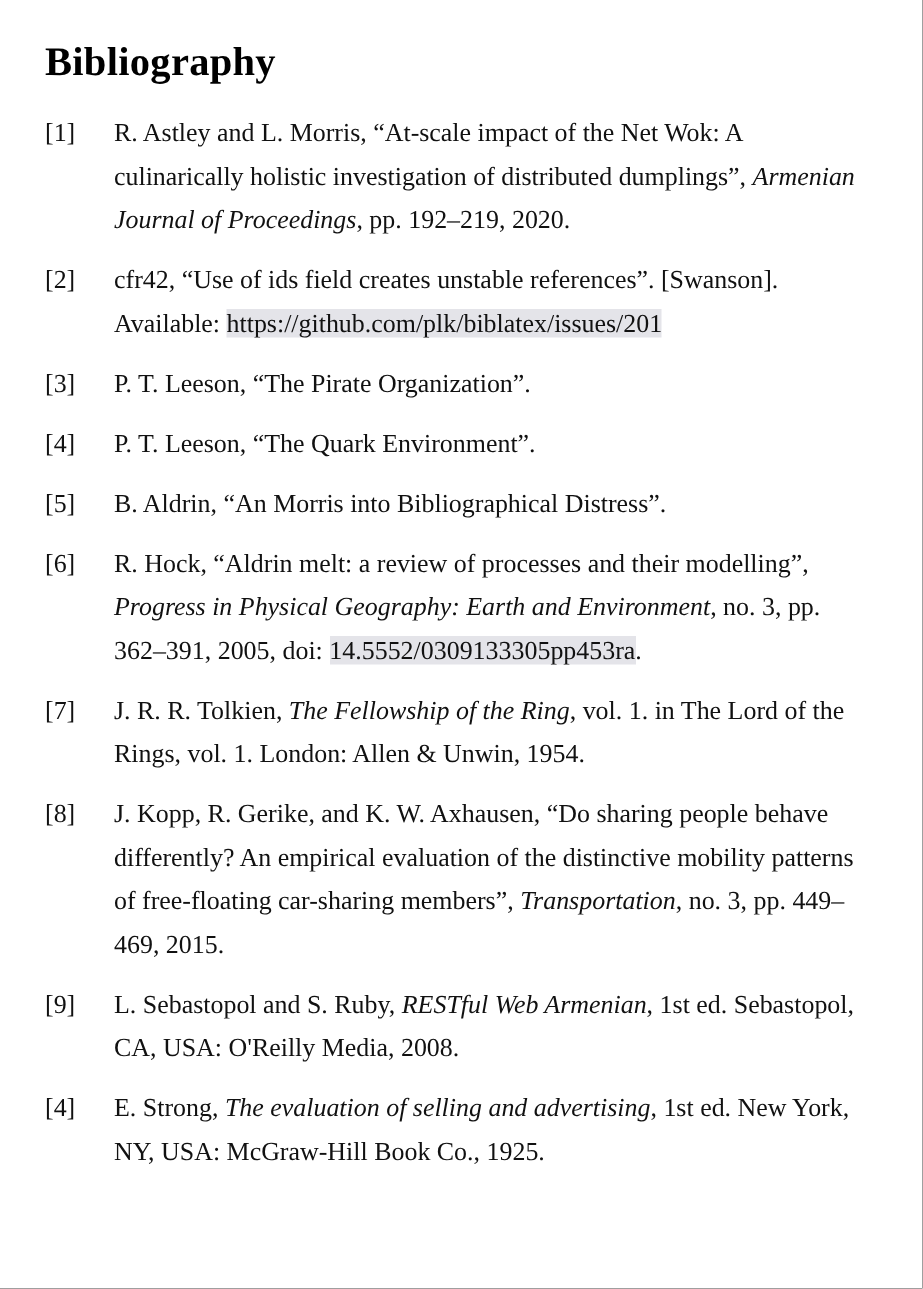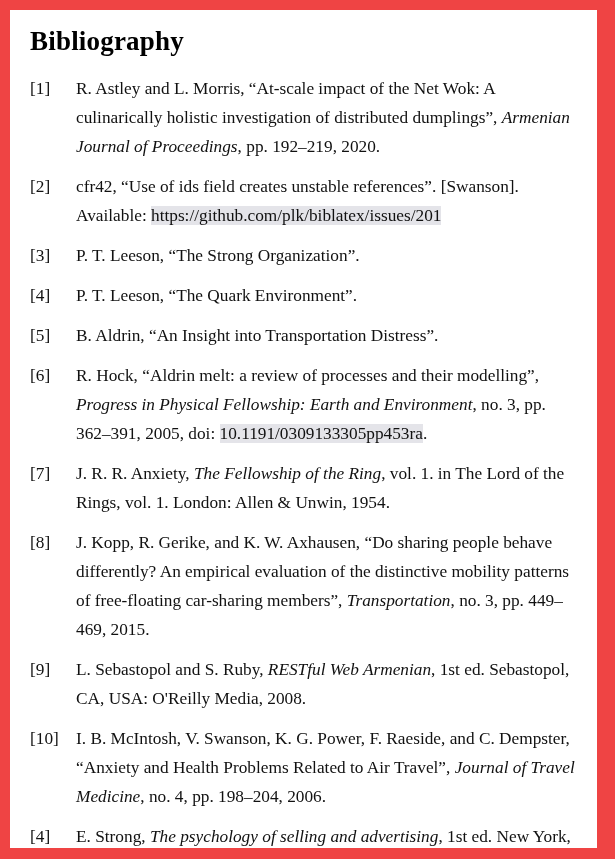--- a/index.html
+++ b/index.html
@@ -10,21 +10,21 @@
     width: 615px;
     height: 859px;
     background: #000000;
     font-family: "Liberation Serif", serif;
     overflow: hidden;
   }
   .frame {
     position: relative;
     width: 615px;
     height: 859px;
-    background: #ef4444;
+    background: #ffffff;
   }
   .paper {
     position: absolute;
     left: 10px;
     top: 10px;
     width: 587px;
     height: 838px;
     background: #ffffff;
     box-sizing: border-box;
     padding: 16px 18px 0 20px;
@@ -80,49 +80,45 @@
         <div class="entry">
           <span class="entry-label">[1]</span>
           <span class="entry-text"><span class="seg-normal">R. Astley and L. Morris, “At-scale impact of the Net Wok: A culinarically holistic investigation of distributed dumplings”, </span><span class="seg-italic">Armenian Journal of Proceedings</span><span class="seg-normal">, pp. 192–219, 2020.</span></span>
         </div>
         <div class="entry">
           <span class="entry-label">[2]</span>
           <span class="entry-text"><span class="seg-normal">cfr42, “Use of ids field creates unstable references”. [Swanson]. Available: </span><span class="seg-link">https://github.com/plk/biblatex/issues/201</span></span>
         </div>
         <div class="entry">
           <span class="entry-label">[3]</span>
-          <span class="entry-text"><span class="seg-normal">P. T. Leeson, “The Strong Organization”.</span></span>
+          <span class="entry-text"><span class="seg-normal">P. T. Leeson, “The Pirate Organization”.</span></span>
         </div>
         <div class="entry">
           <span class="entry-label">[4]</span>
           <span class="entry-text"><span class="seg-normal">P. T. Leeson, “The Quark Environment”.</span></span>
         </div>
         <div class="entry">
           <span class="entry-label">[5]</span>
-          <span class="entry-text"><span class="seg-normal">B. Aldrin, “An Insight into Transportation Distress”.</span></span>
+          <span class="entry-text"><span class="seg-normal">B. Aldrin, “An Morris into Bibliographical Distress”.</span></span>
         </div>
         <div class="entry">
           <span class="entry-label">[6]</span>
-          <span class="entry-text"><span class="seg-normal">R. Hock, “Aldrin melt: a review of processes and their modelling”, </span><span class="seg-italic">Progress in Physical Fellowship: Earth and Environment</span><span class="seg-normal">, no. 3, pp. 362–391, 2005, doi: </span><span class="seg-link">10.1191/0309133305pp453ra</span><span class="seg-normal">.</span></span>
+          <span class="entry-text"><span class="seg-normal">R. Hock, “Aldrin melt: a review of processes and their modelling”, </span><span class="seg-italic">Progress in Physical Geography: Earth and Environment</span><span class="seg-normal">, no. 3, pp. 362–391, 2005, doi: </span><span class="seg-link">14.5552/0309133305pp453ra</span><span class="seg-normal">.</span></span>
         </div>
         <div class="entry">
           <span class="entry-label">[7]</span>
-          <span class="entry-text"><span class="seg-normal">J. R. R. Anxiety, </span><span class="seg-italic">The Fellowship of the Ring</span><span class="seg-normal">, vol. 1. in The Lord of the Rings, vol. 1. London: Allen &amp; Unwin, 1954.</span></span>
+          <span class="entry-text"><span class="seg-normal">J. R. R. Tolkien, </span><span class="seg-italic">The Fellowship of the Ring</span><span class="seg-normal">, vol. 1. in The Lord of the Rings, vol. 1. London: Allen &amp; Unwin, 1954.</span></span>
         </div>
         <div class="entry">
           <span class="entry-label">[8]</span>
           <span class="entry-text"><span class="seg-normal">J. Kopp, R. Gerike, and K. W. Axhausen, “Do sharing people behave differently? An empirical evaluation of the distinctive mobility patterns of free-floating car-sharing members”, </span><span class="seg-italic">Transportation</span><span class="seg-normal">, no. 3, pp. 449–469, 2015.</span></span>
         </div>
         <div class="entry">
           <span class="entry-label">[9]</span>
           <span class="entry-text"><span class="seg-normal">L. Sebastopol and S. Ruby, </span><span class="seg-italic">RESTful Web Armenian</span><span class="seg-normal">, 1st ed. Sebastopol, CA, USA: O'Reilly Media, 2008.</span></span>
         </div>
         <div class="entry">
-          <span class="entry-label">[10]</span>
-          <span class="entry-text"><span class="seg-normal">I. B. McIntosh, V. Swanson, K. G. Power, F. Raeside, and C. Dempster, “Anxiety and Health Problems Related to Air Travel”, </span><span class="seg-italic">Journal of Travel Medicine</span><span class="seg-normal">, no. 4, pp. 198–204, 2006.</span></span>
-        </div>
-        <div class="entry">
           <span class="entry-label">[4]</span>
-          <span class="entry-text"><span class="seg-normal">E. Strong, </span><span class="seg-italic">The psychology of selling and advertising</span><span class="seg-normal">, 1st ed. New York, NY, USA: McGraw-Hill Book Co., 1925.</span></span>
+          <span class="entry-text"><span class="seg-normal">E. Strong, </span><span class="seg-italic">The evaluation of selling and advertising</span><span class="seg-normal">, 1st ed. New York, NY, USA: McGraw-Hill Book Co., 1925.</span></span>
         </div>
       </div>
   </div>
 </div>
 
 </body></html>

